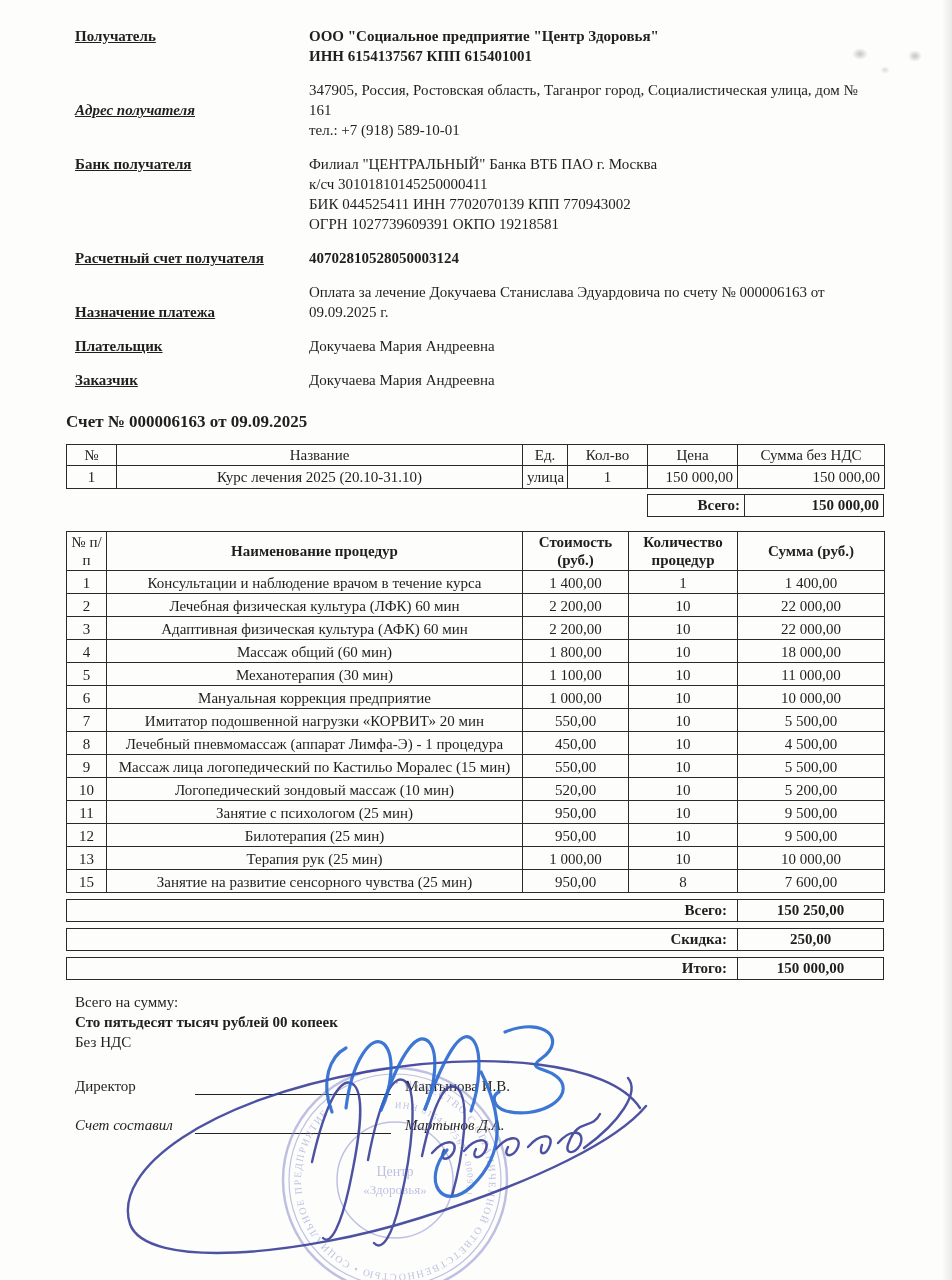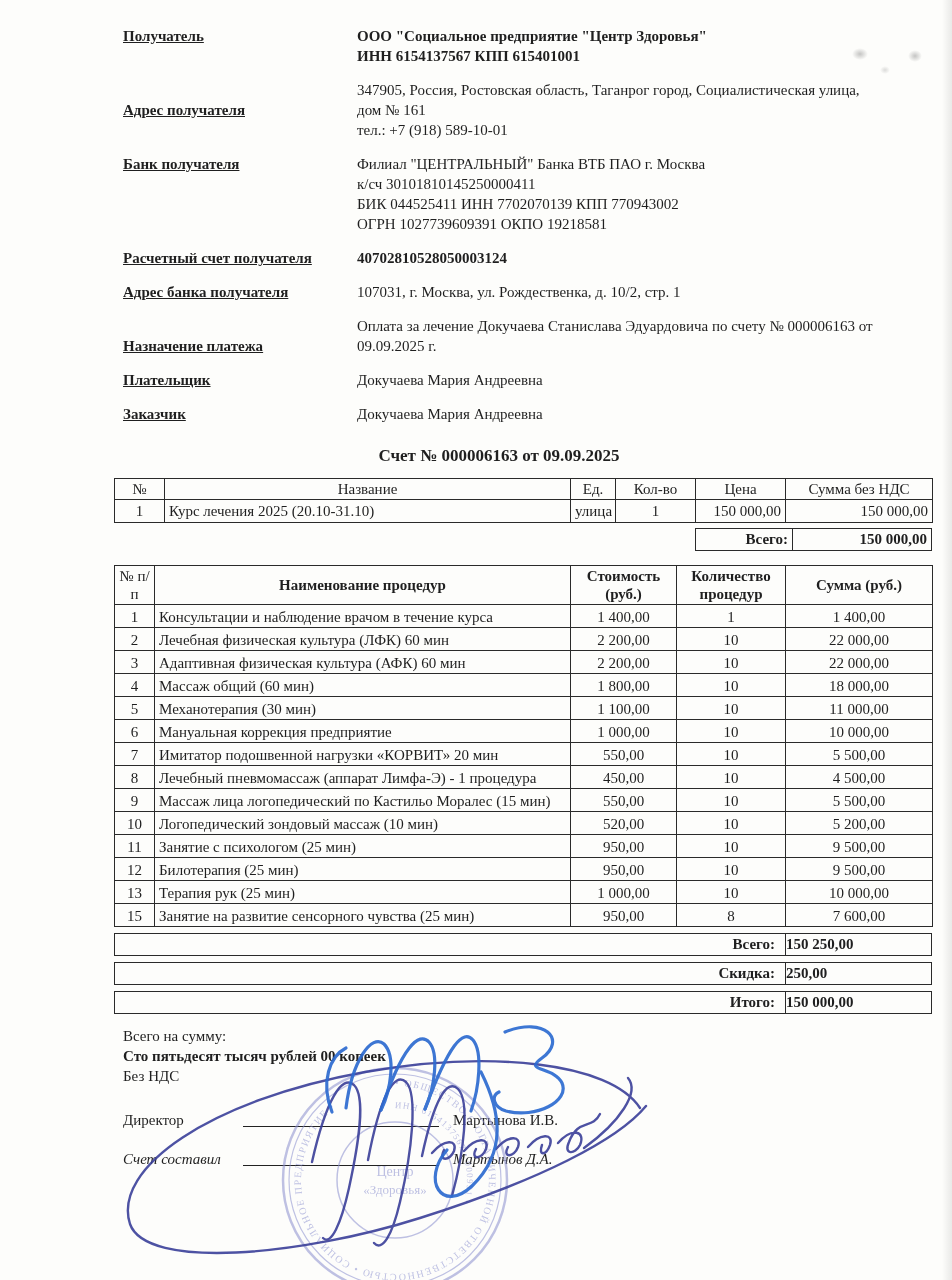--- a/index.html
+++ b/index.html
@@ -1,52 +1,52 @@
 <!DOCTYPE html>
 <html><head>
 <meta charset="utf-8">
 <style>
   html,body{margin:0;padding:0;background:#e8e8e8;}
   .page{
     position:relative; width:952px; height:1280px; margin:0 auto;
     background:#fdfdfb; color:#1f1f1f;
     font-family:"Liberation Serif", serif; font-size:15px; overflow:hidden;
   }
-  .content{padding:26px 68px 0 66px;margin-left:48px;}
+  .content{padding:26px 68px 0 66px;}
   
   .fields{padding-left:9px;}
   .field{display:grid; grid-template-columns:234px 1fr; margin-bottom:14px;}
   .flabel{font-weight:bold; text-decoration:underline; line-height:20px;}
   .fvalue{line-height:20px; max-width:566px;}
-  .va-top{align-self:start;} .va-center{align-self:center;} .va-bottom{align-self:end;}
+  .va-top{align-self:start;} .va-center{align-self:center;font-style:italic;} .va-bottom{align-self:end;}
   .bold{font-weight:bold;}
   
-  .doc-title{text-align:center; font-weight:bold; font-size:17px; margin:22px 0 12px 0;}
+  .doc-title{font-weight:bold; font-size:17px; margin:22px 0 12px 0;}
   
   table{border-collapse:collapse; table-layout:fixed; width:818px;}
   th,td{border:1.6px solid #2a2a2a; padding:1px 4px; line-height:18px; overflow:hidden;}
   th{font-weight:normal; text-align:center;}
   .t2 th{font-weight:bold;}
   .t2 th.plain{font-weight:normal;}
   .t1 td, .t2 td{height:20px;}
   .t2 td{vertical-align:bottom;}
-  .cell-name{text-align:left;}
+  .cell-name{text-align:center;}
   .cell-center{text-align:center;}
   .cell-money{text-align:right;}
   
   .t1-foot{display:flex; margin:5px 0 0 581px; width:237px; border:1.6px solid #2a2a2a; box-sizing:border-box;}
   .t1-foot .lbl{width:88px; border-right:1.6px solid #2a2a2a; text-align:right; font-weight:bold; padding:2px 4px;}
   .t1-foot .val{flex:1; text-align:right; font-weight:bold; padding:2px 4px;}
   .t2-foot{display:flex; width:818px; border:1.6px solid #2a2a2a; box-sizing:border-box; margin-top:6px;}
   .t2-foot .lbl{flex:1; text-align:right; font-weight:bold; padding:2px 10px; border-right:1.6px solid #2a2a2a;}
-  .t2-foot .val{width:145px; text-align:left; font-weight:bold; padding:2px 0;}
+  .t2-foot .val{width:145px; text-align:center; font-weight:bold; padding:2px 0;}
   .t2wrap{margin-top:14px;}
   
   .summary{margin:12px 0 0 9px; line-height:20px;}
-  .sig-row{display:flex; align-items:flex-start; margin-left:9px;}
+  .sig-row{display:flex; align-items:flex-end; margin-left:9px;}
   .sig-row.first{margin-top:26px;}
   .sig-row.second{margin-top:22px;font-style:italic;}
   .sig-label{width:120px;}
   .sig-line{width:196px; border-bottom:1.6px solid #222; height:14px;}
   .sig-name{margin-left:14px;}
   
   .edge-shade{position:absolute; top:0; right:0; width:10px; height:100%;
     background:linear-gradient(to left, rgba(60,60,60,.10), rgba(0,0,0,0)); }
   .smudge{position:absolute; border-radius:50%; background:radial-gradient(rgba(90,90,90,.35), rgba(90,90,90,0) 70%);}
   .smudge.a{left:852px; top:48px; width:16px; height:12px;}
@@ -91,24 +91,20 @@
           <div>БИК 044525411 ИНН 7702070139 КПП 770943002</div>
           <div>ОГРН 1027739609391 ОКПО 19218581</div>
         </div>
       </div>
 
       <div class="field">
         <div class="flabel va-top">Расчетный счет получателя</div>
         <div class="fvalue bold">40702810528050003124</div>
       </div>
 
-      <div class="field">
-        <div class="flabel va-top">Адрес банка получателя</div>
-        <div class="fvalue">107031, г. Москва, ул. Рождественка, д. 10/2, стр. 1</div>
-      </div>
 
       <div class="field">
         <div class="flabel va-bottom">Назначение платежа</div>
         <div class="fvalue">Оплата за лечение Докучаева Станислава Эдуардовича по счету № 000006163 от 09.09.2025 г.</div>
       </div>
 
       <div class="field">
         <div class="flabel va-top">Плательщик</div>
         <div class="fvalue">Докучаева Мария Андреевна</div>
       </div>

